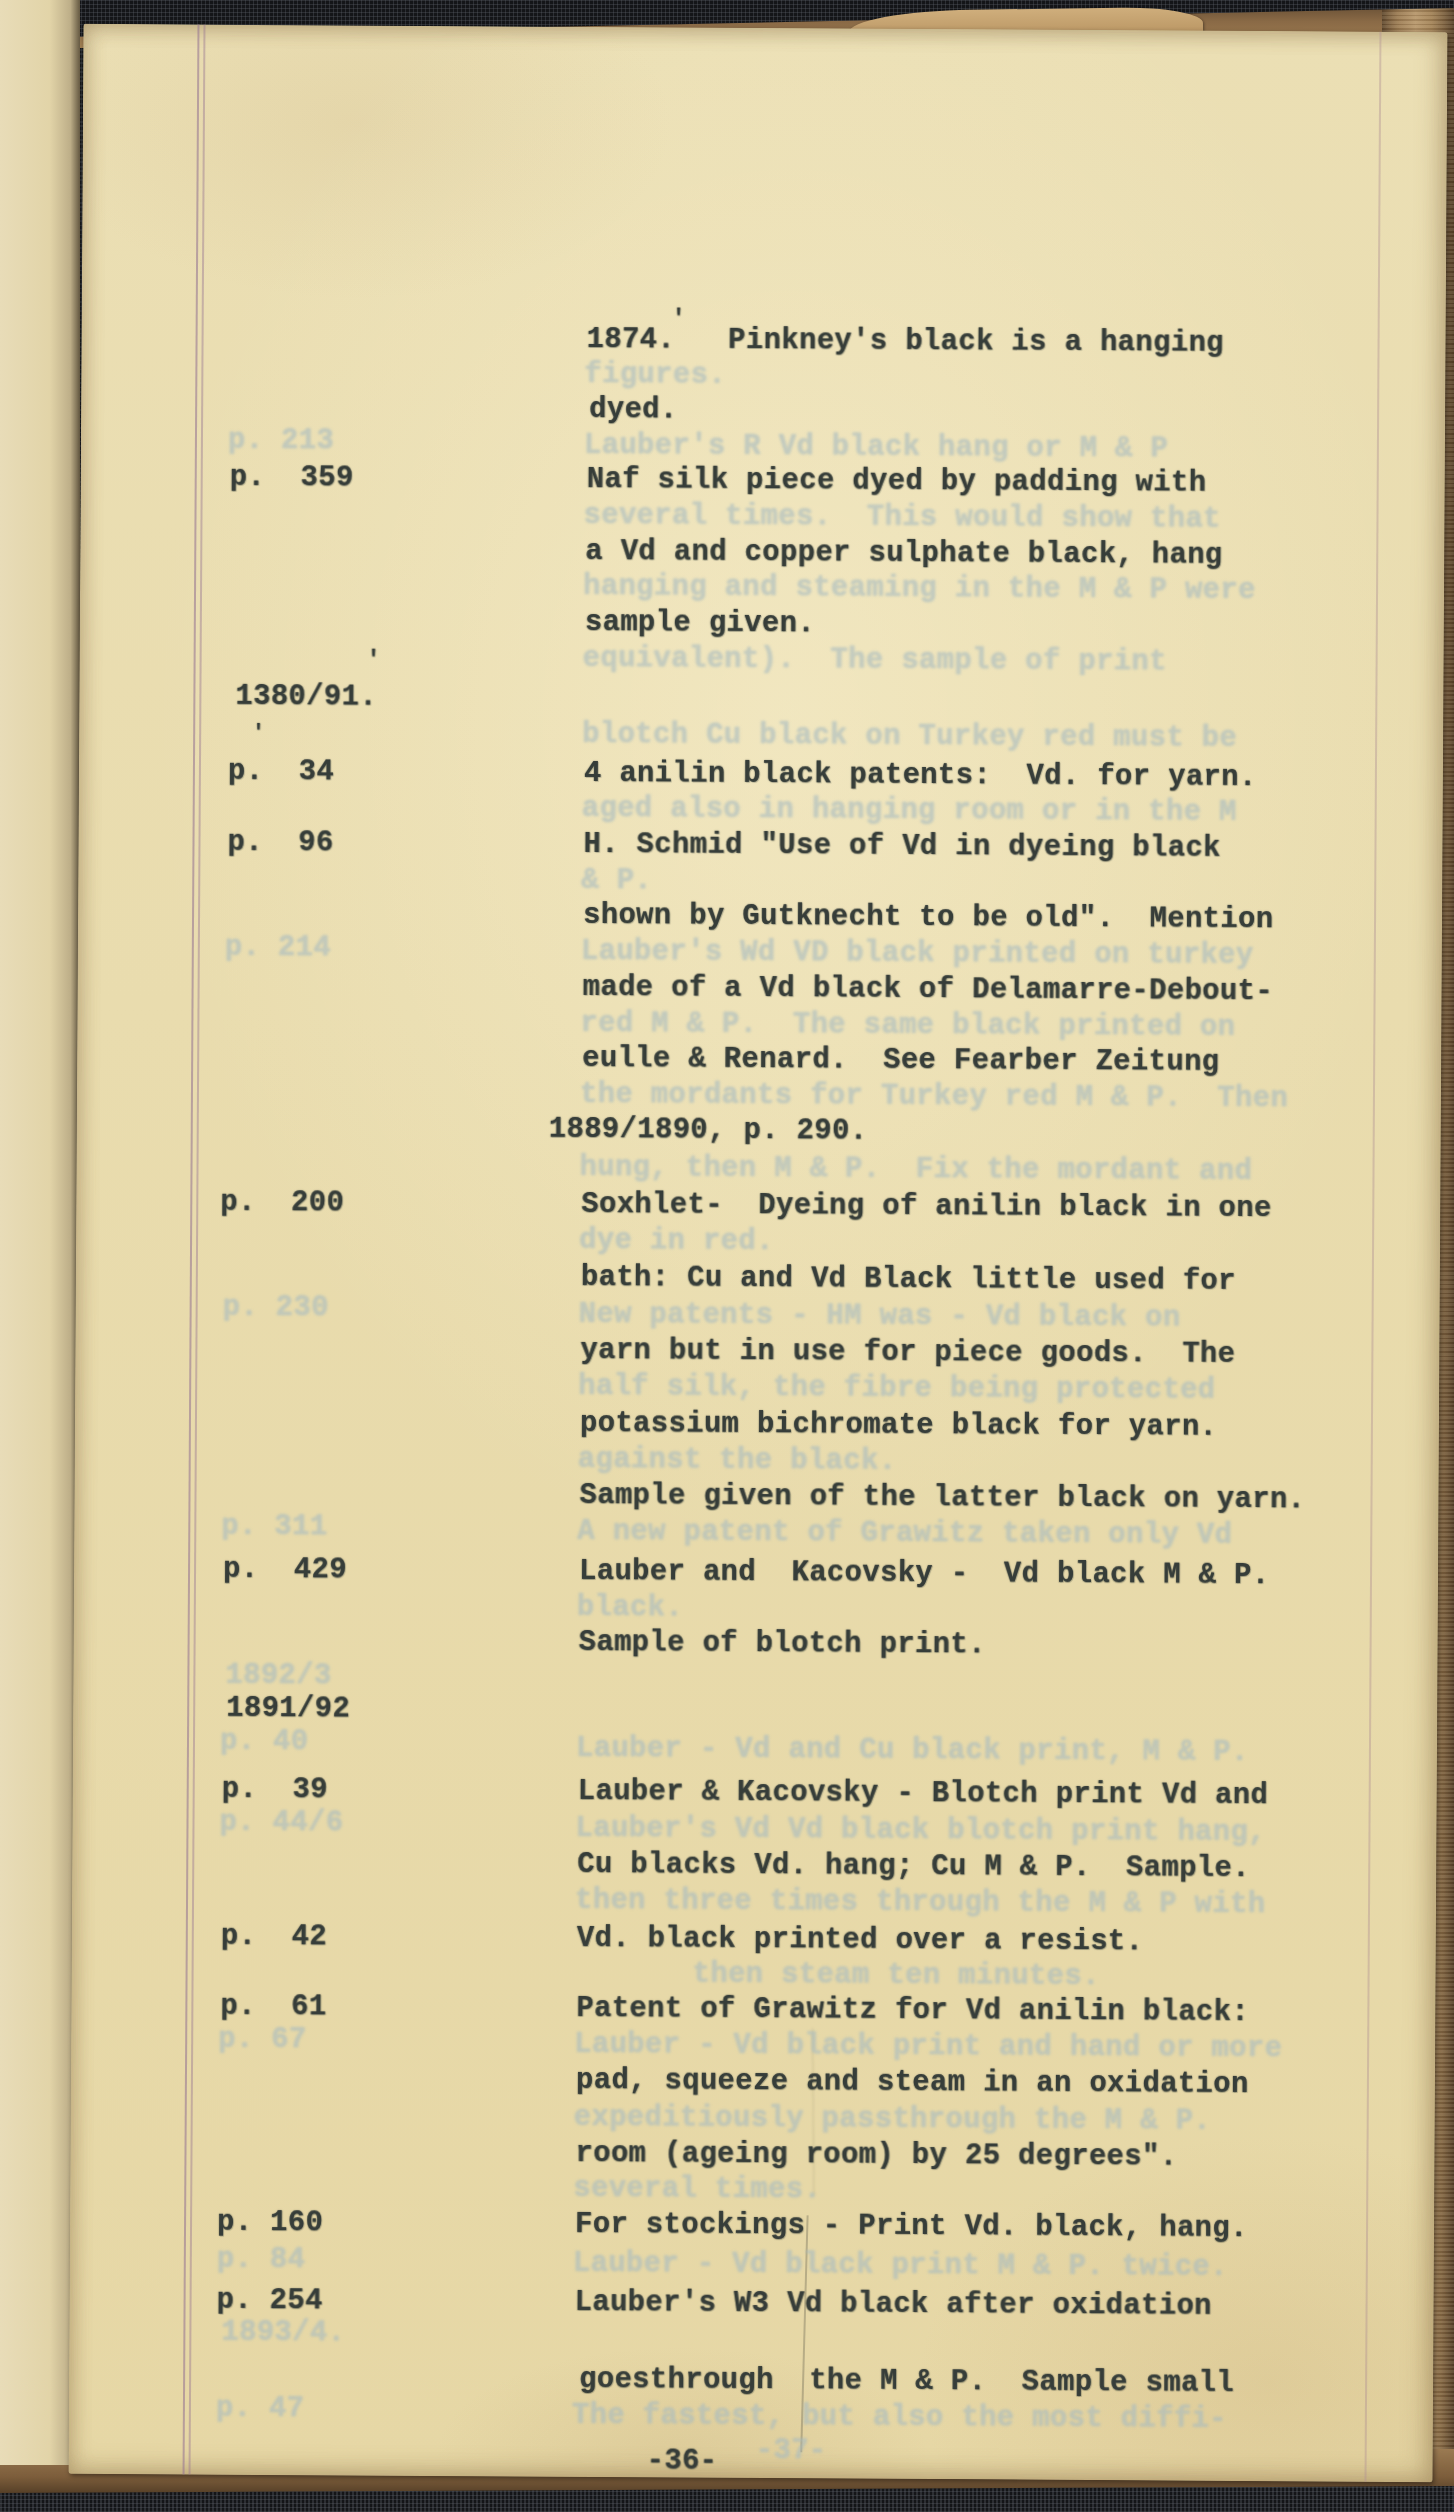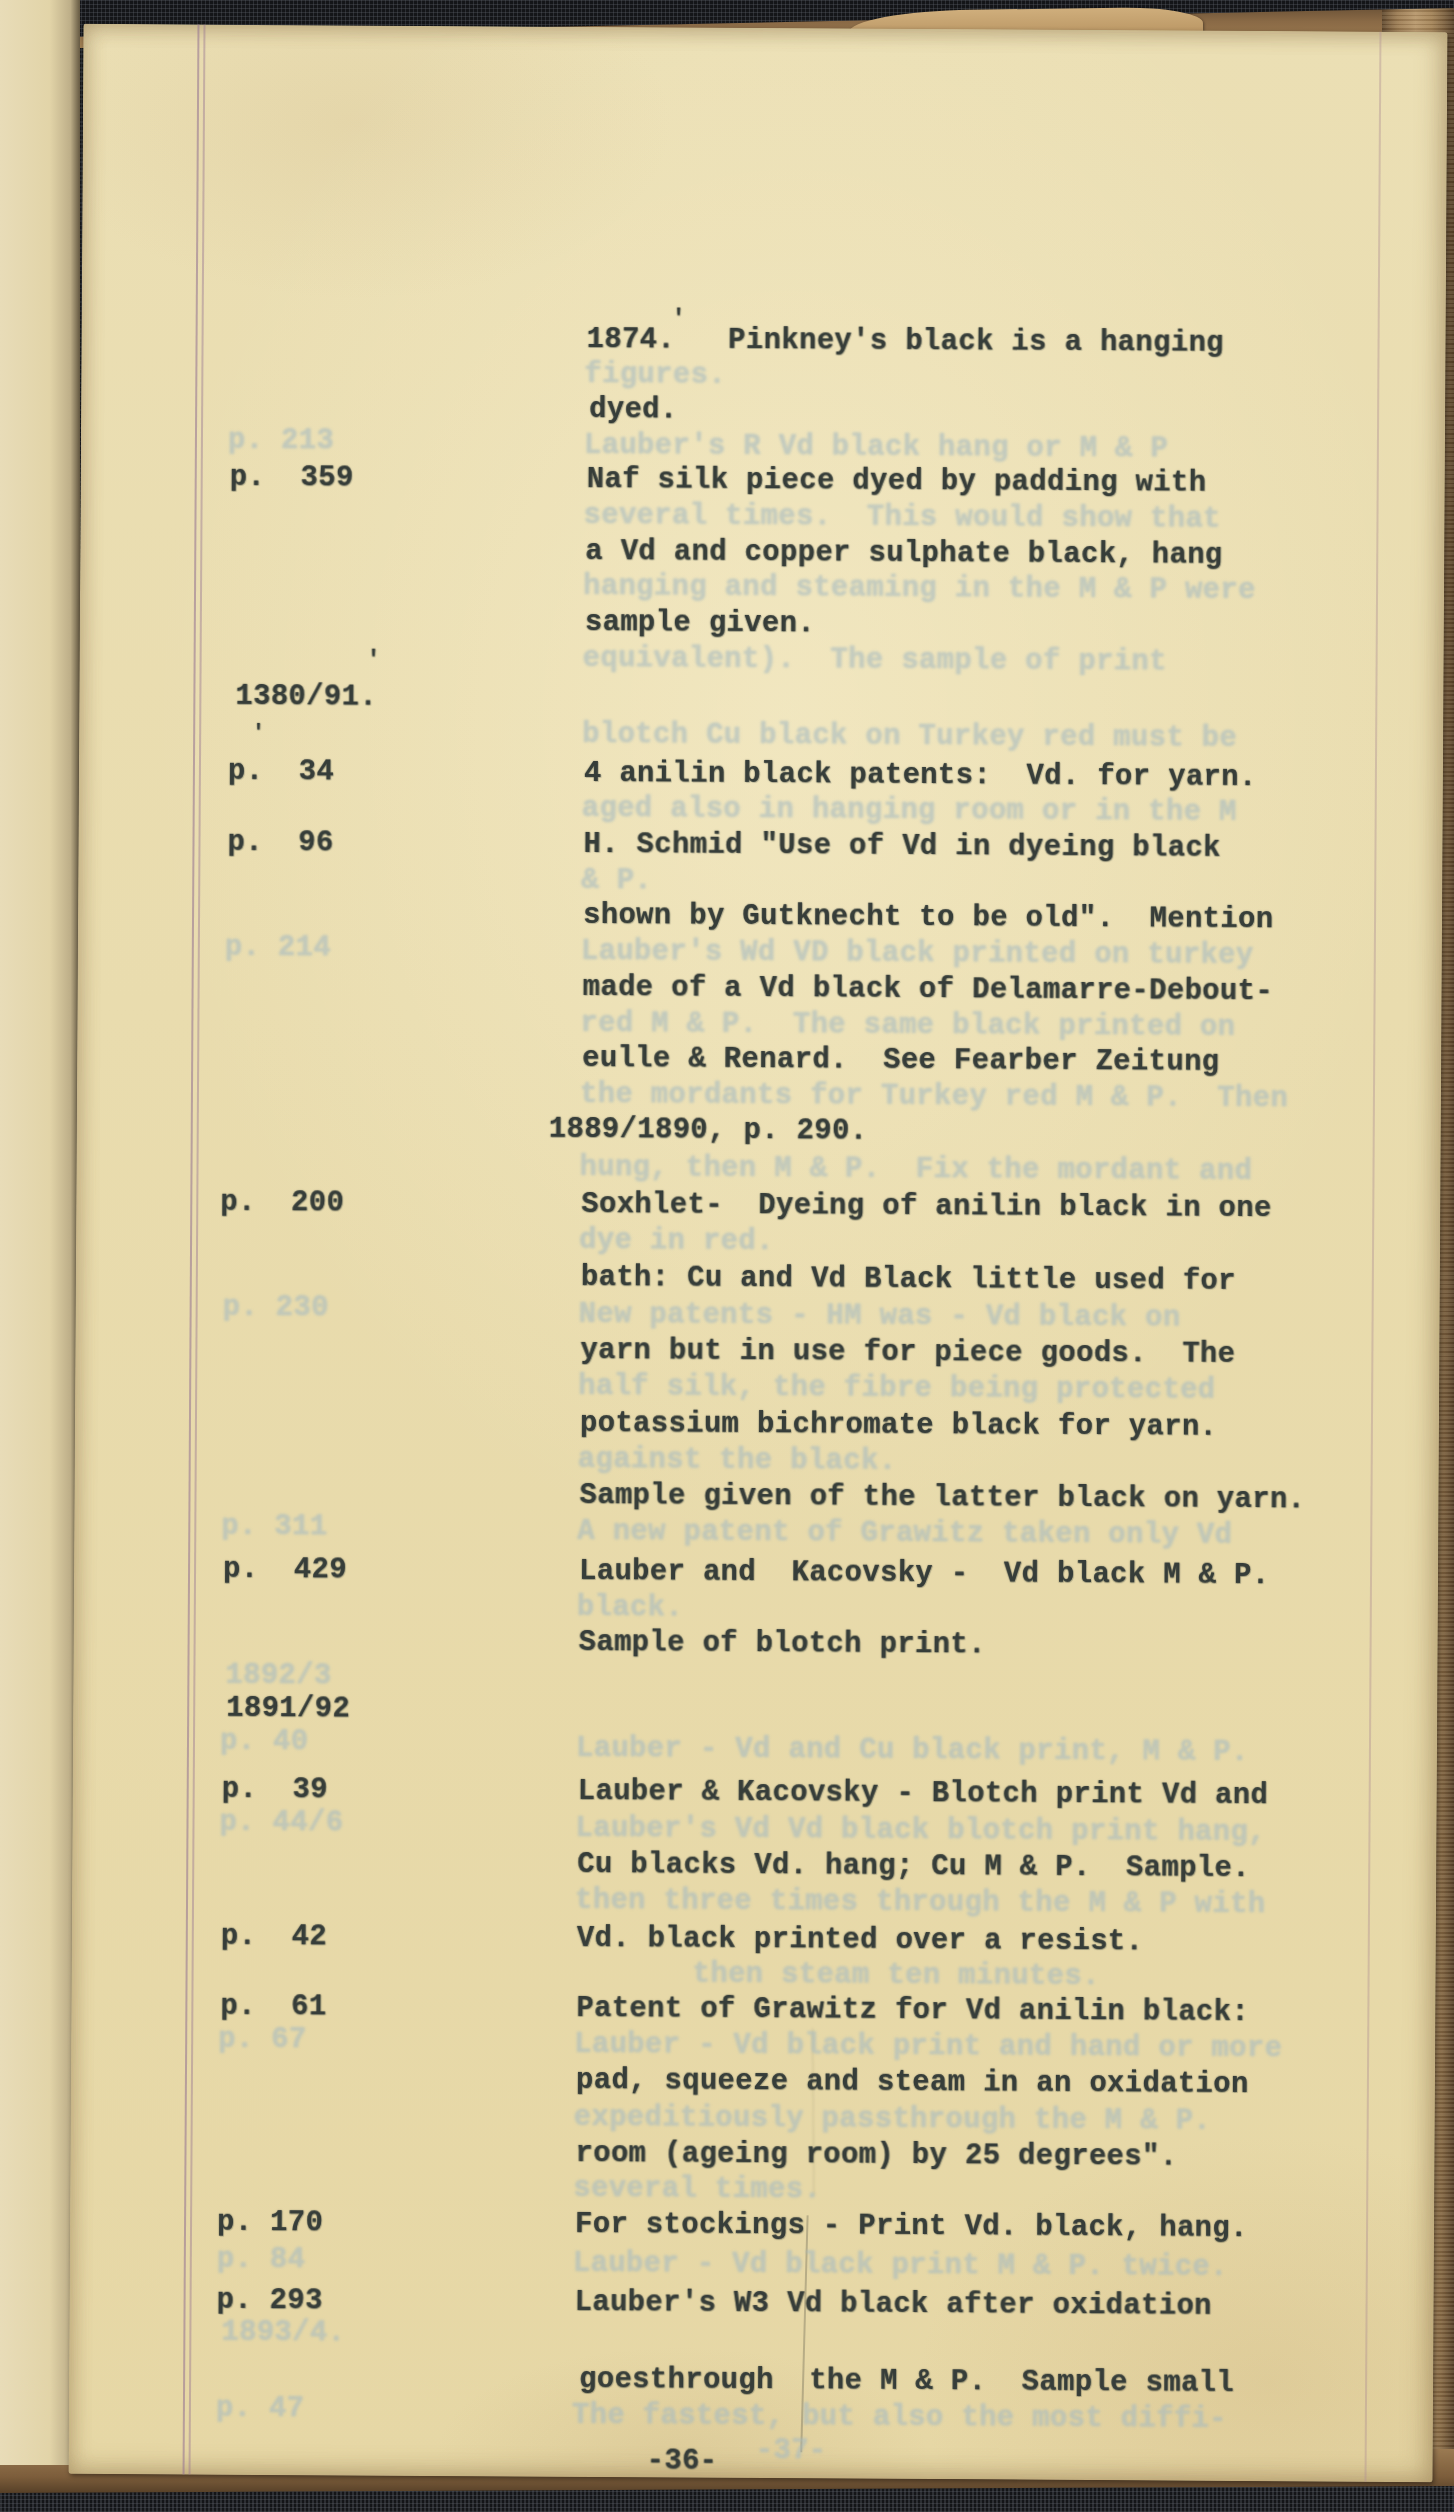--- a/index.html
+++ b/index.html
@@ -119,22 +119,22 @@
 <div class="t" style="left: 149px; top: 437px;">p.  359</div>
     <div class="t" style="left: 156px; top: 656px;">1380/91.</div>
     <div class="t" style="left: 149px; top: 731px;">p.  34</div>
     <div class="t" style="left: 149px; top: 802px;">p.  96</div>
     <div class="t" style="left: 144px; top: 1162px;">p.  200</div>
     <div class="t" style="left: 149px; top: 1529px;">p.  429</div>
     <div class="t" style="left: 153px; top: 1668px;">1891/92</div>
     <div class="t" style="left: 149px; top: 1749px;">p.  39</div>
     <div class="t" style="left: 149px; top: 1896px;">p.  42</div>
     <div class="t" style="left: 149px; top: 1966px;">p.  61</div>
-    <div class="t" style="left: 147px; top: 2182px;">p. 170</div>
-    <div class="t" style="left: 147px; top: 2260px;">p. 293</div>
+    <div class="t" style="left: 147px; top: 2182px;">p. 160</div>
+    <div class="t" style="left: 147px; top: 2260px;">p. 254</div>
     <div class="t" style="left: 505px; top: 297px;">1874.   Pinkney's black is a hanging</div>
     <div class="t" style="left: 508px; top: 367px;">dyed.</div>
     <div class="t" style="left: 506px; top: 437px;">Naf silk piece dyed by padding with</div>
     <div class="t" style="left: 505px; top: 509px;">a Vd and copper sulphate black, hang</div>
     <div class="t" style="left: 505px; top: 580px;">sample given.</div>
     <div class="t" style="left: 505px; top: 731px;">4 anilin black patents:  Vd. for yarn.</div>
     <div class="t" style="left: 505px; top: 802px;">H. Schmid "Use of Vd in dyeing black</div>
     <div class="t" style="left: 505px; top: 873px;">shown by Gutknecht to be old".  Mention</div>
     <div class="t" style="left: 505px; top: 945px;">made of a Vd black of Delamarre-Debout-</div>
     <div class="t" style="left: 505px; top: 1016px;">eulle &amp; Renard.  See Fearber Zeitung</div>

